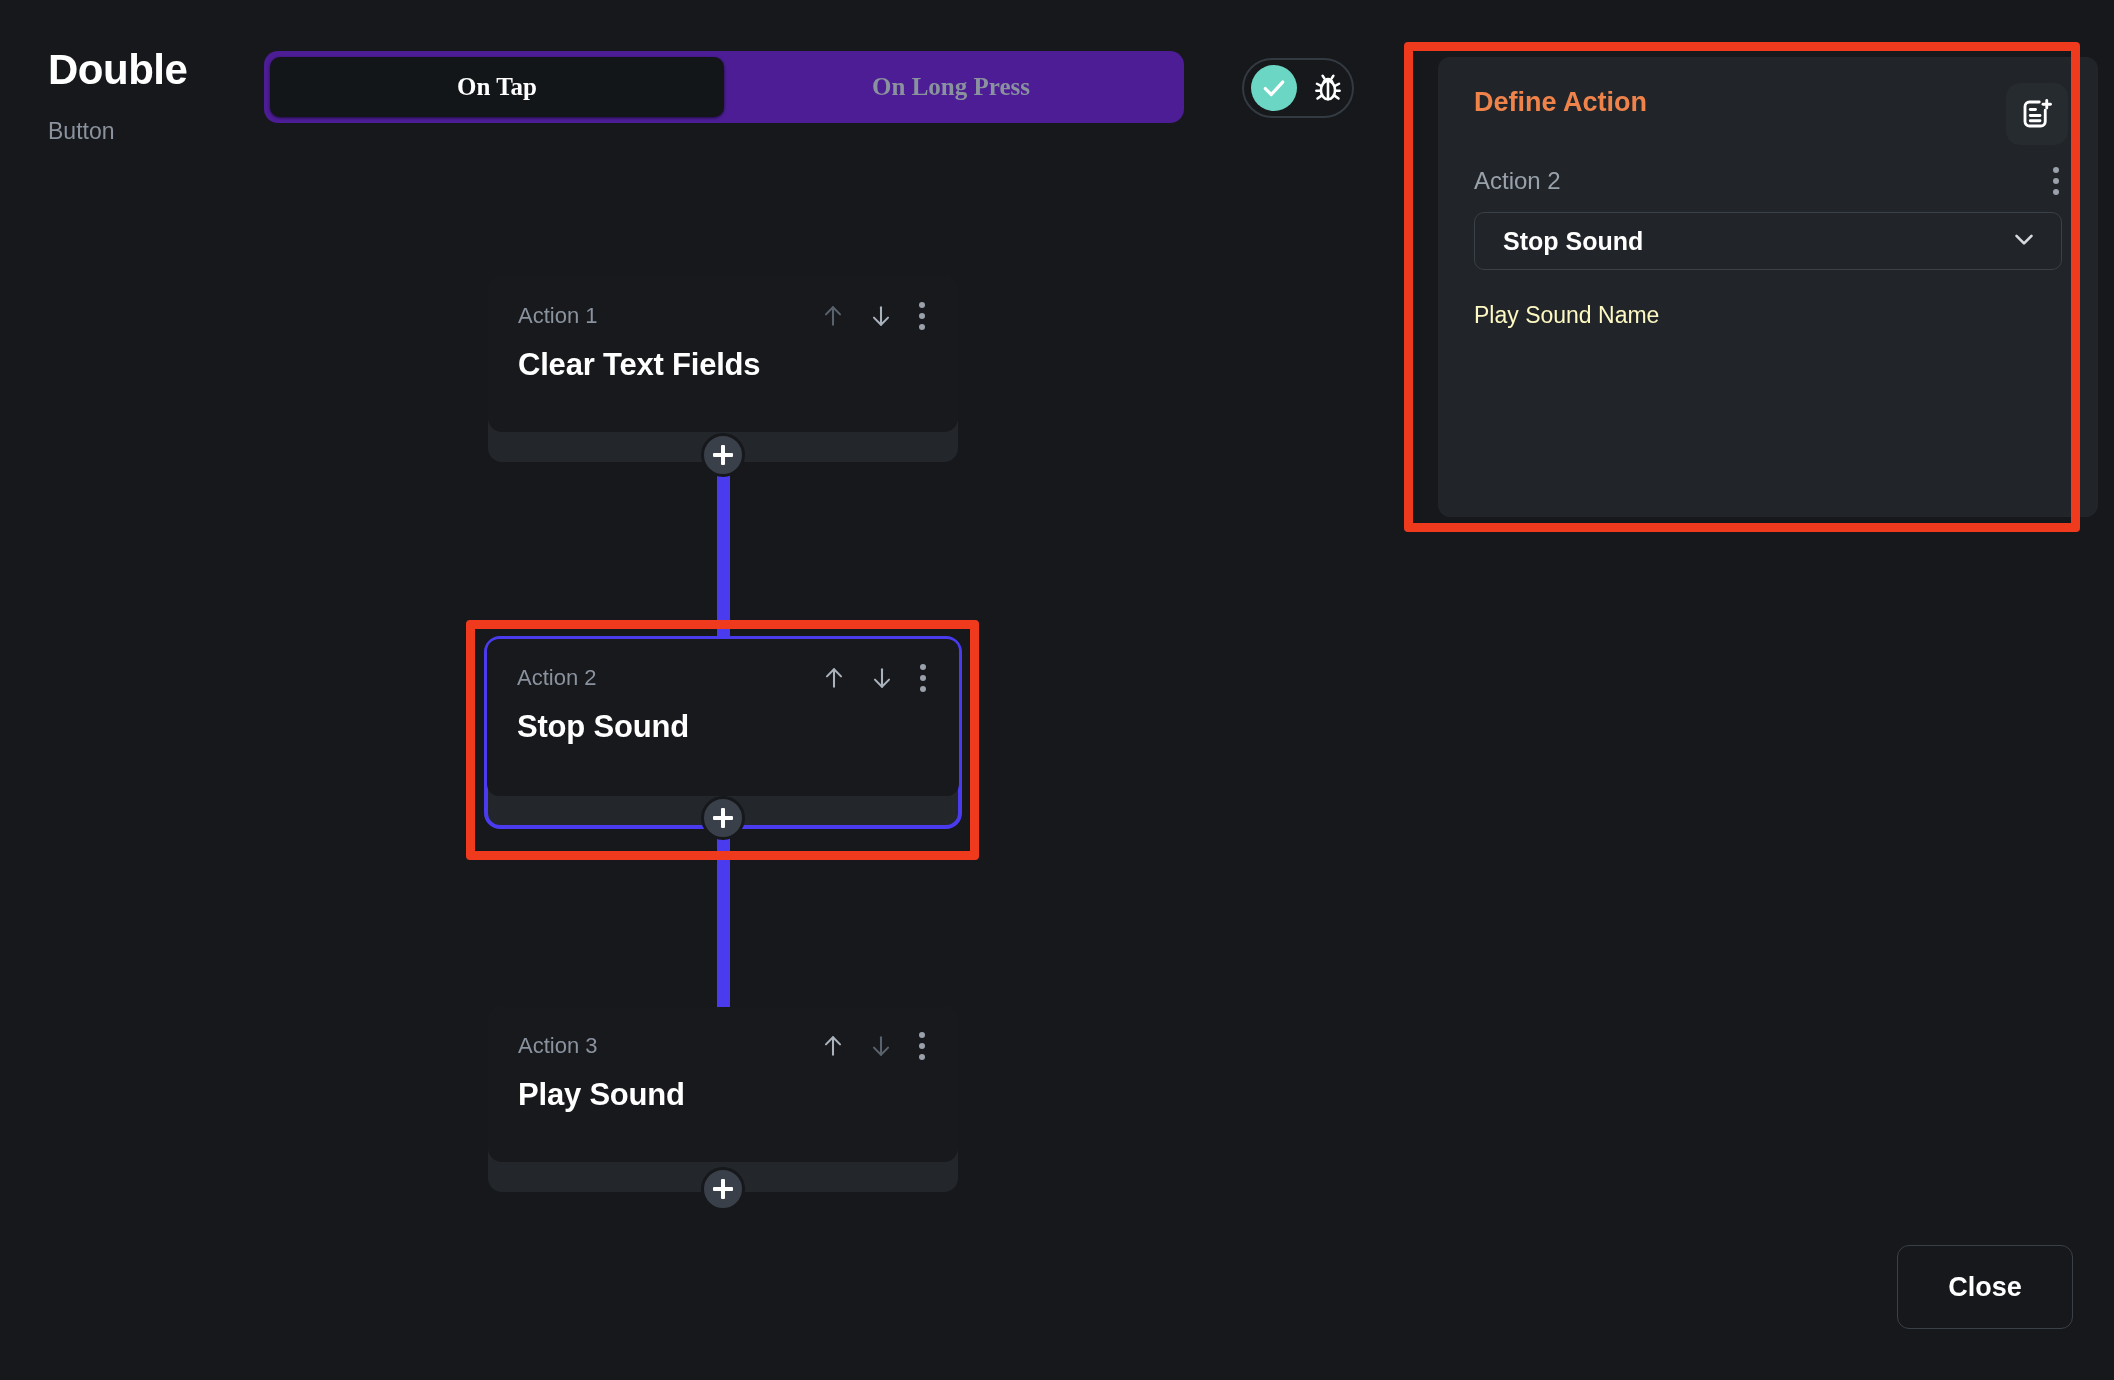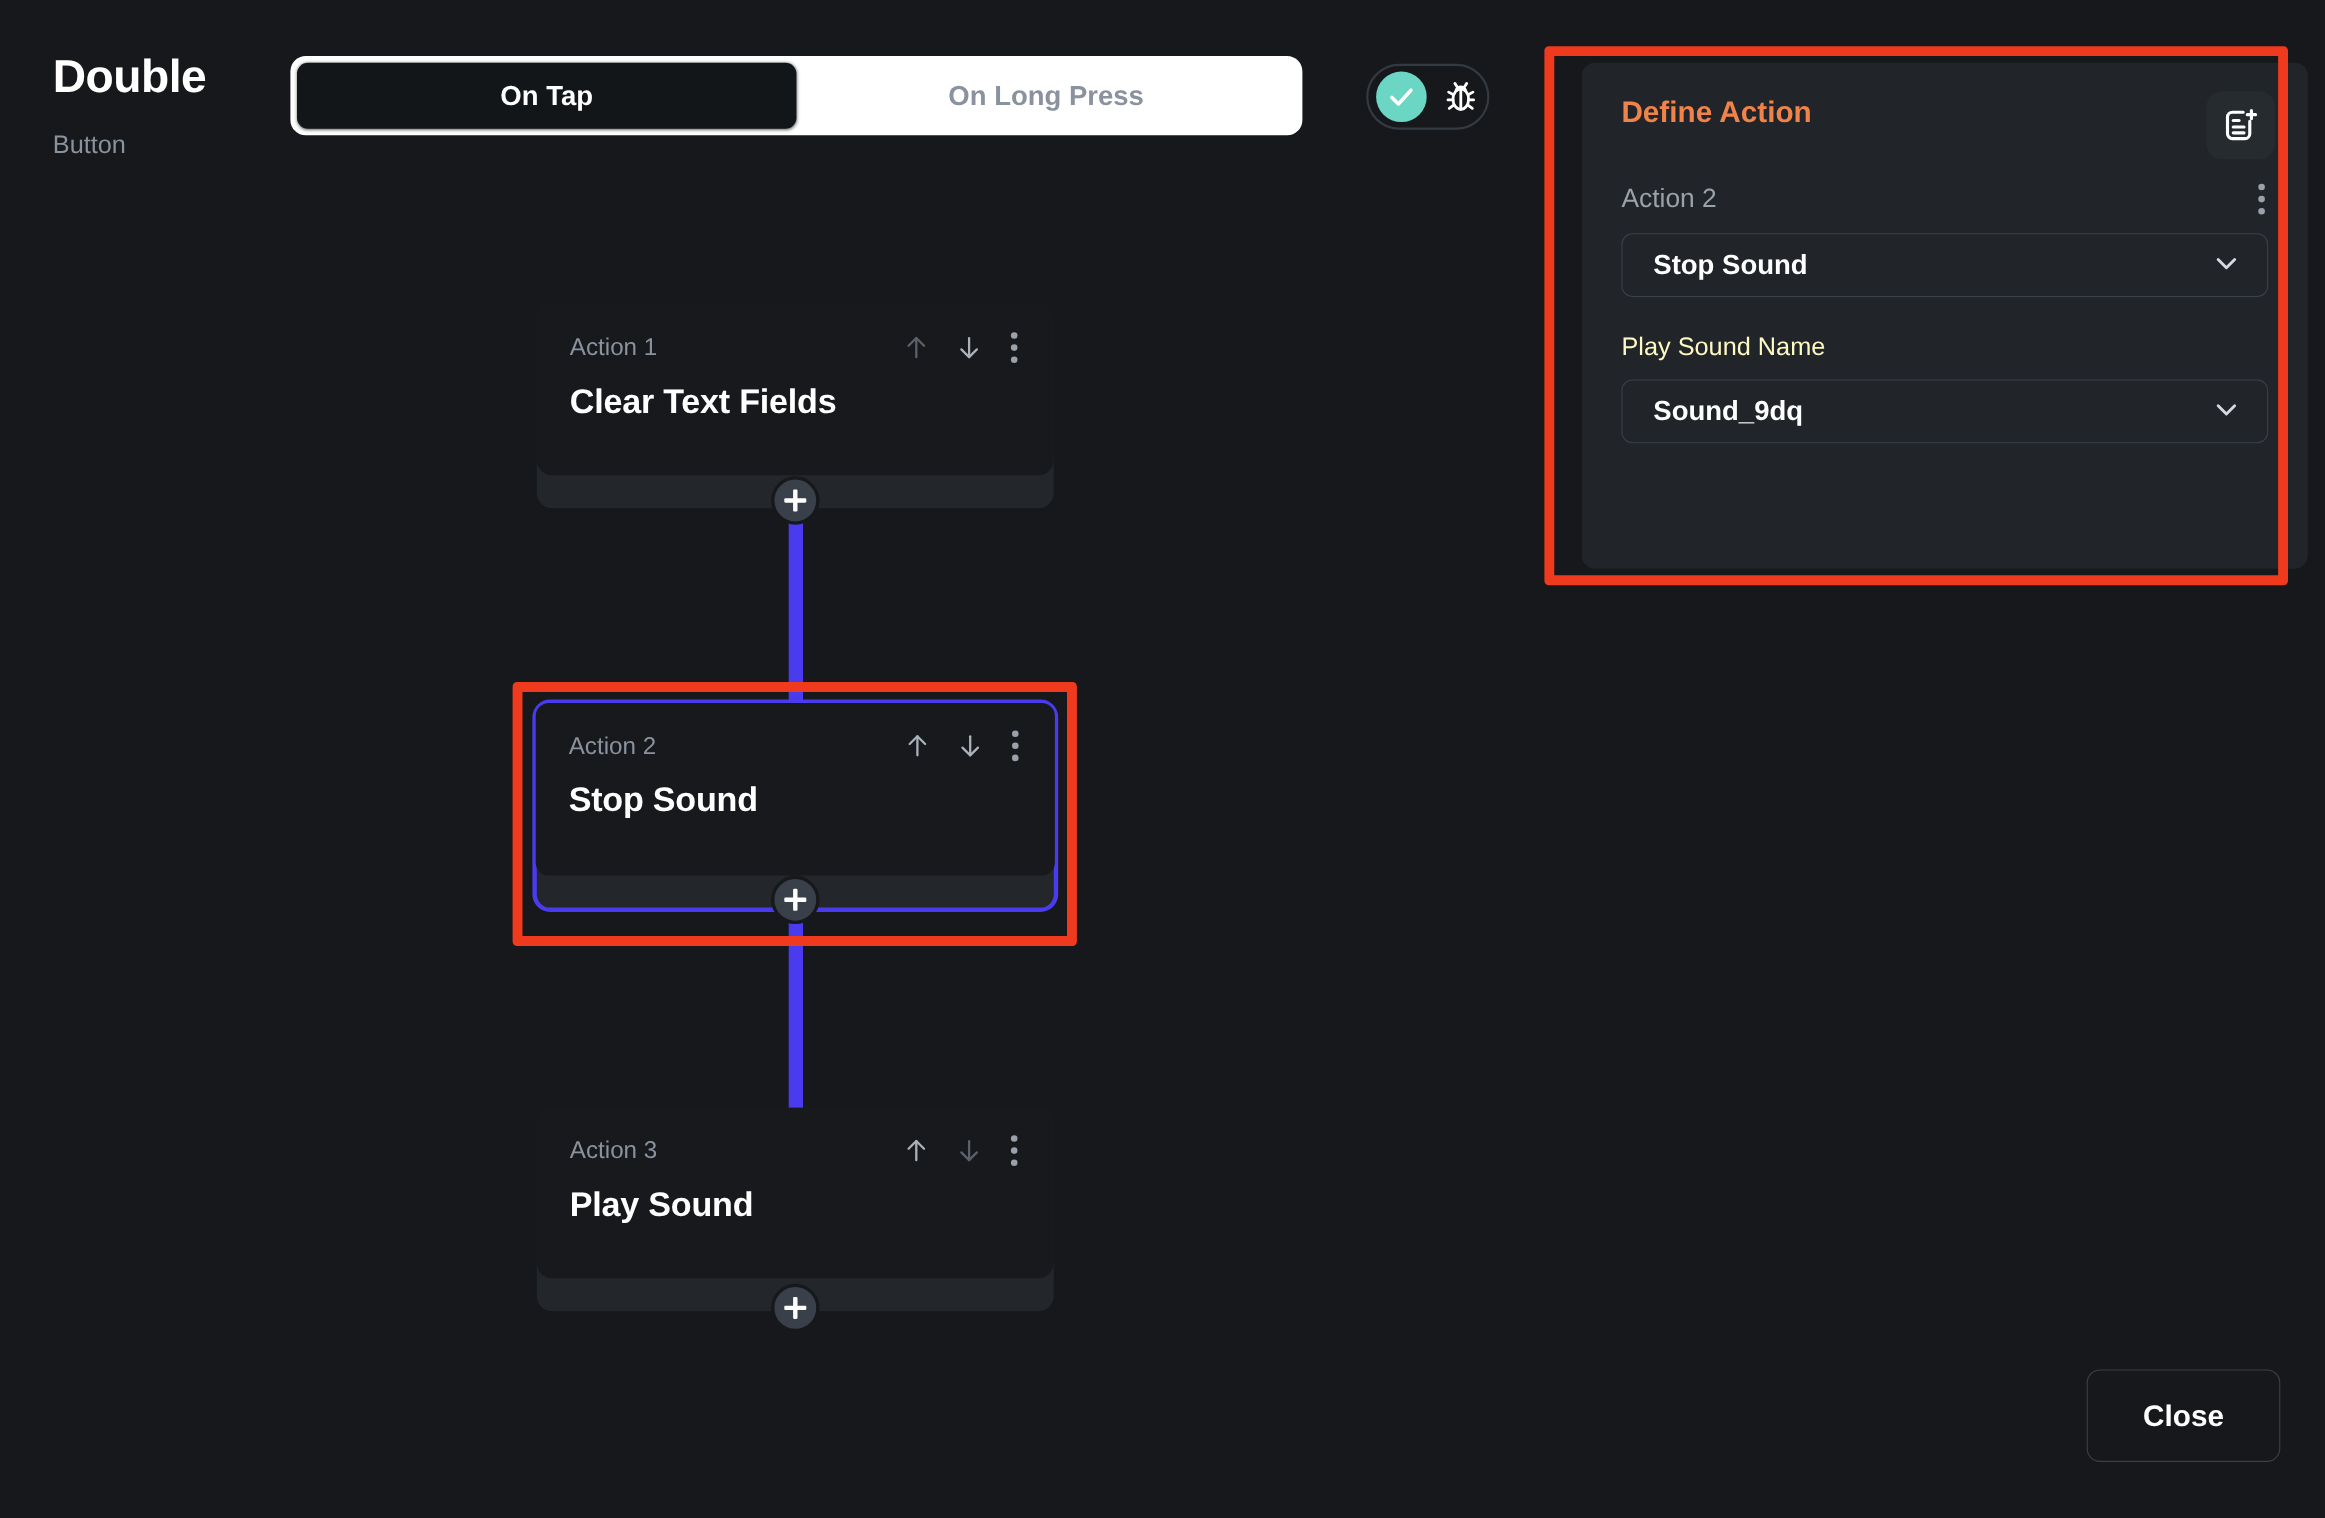--- a/index.html
+++ b/index.html
@@ -18,22 +18,22 @@
     font-size: 42px; font-weight: 700; color: #FFFFFF; letter-spacing: -0.5px;
   }
   .page-subtitle {
     position: absolute; left: 48px; top: 118px;
     font-size: 23px; font-weight: 400; color: #8A929E;
   }
 
   .tabbar {
     position: absolute; left: 264px; top: 51px;
     width: 920px; height: 72px;
-    background: #ffffff; border-radius: 14px;
-    display: flex; align-items: center; padding: 6px;
+    background: #4c1d95; border-radius: 14px;
+    display: flex; align-items: center; padding: 6px; font-family: Liberation Serif, serif;
   }
   .tab {
     flex: 1; height: 100%; display: flex; align-items: center; justify-content: center;
     font-size: 25px; font-weight: 700; color: #8A929E; border-radius: 10px; cursor: pointer;
   }
   .tab.active { background: #131619; color: #FFFFFF; box-shadow: 0 1px 3px rgba(0,0,0,.6); }
 
   .debug-toggle {
     position: absolute; left: 1242px; top: 58px;
     width: 112px; height: 60px;
@@ -286,28 +286,20 @@
       <span class="select-value">Stop Sound</span>
       <span>
         <svg width="30" height="30" viewBox="0 0 24 24" fill="none" stroke="#D5DAE0" stroke-width="2.1" stroke-linecap="round" stroke-linejoin="round">
             <polyline points="6 9.5 12 15.5 18 9.5"></polyline>
           </svg>
       </span>
     </div>
 
     <div class="panel-sublabel">Play Sound Name</div>
 
-    <div class="select-box">
-      <span class="select-value">Sound_9dq</span>
-      <span>
-        <svg width="30" height="30" viewBox="0 0 24 24" fill="none" stroke="#D5DAE0" stroke-width="2.1" stroke-linecap="round" stroke-linejoin="round">
-            <polyline points="6 9.5 12 15.5 18 9.5"></polyline>
-          </svg>
-      </span>
-    </div>
   </div>
 
   <div class="anno" style="left:1404px; top:42px; width:2078px; height:490px; width:676px;"></div>
   <div class="anno" style="left:466px; top:620px; width:513px; height:240px;"></div>
 
   <div class="close-btn">
     <span class="close-label">Close</span>
   </div>
 
 </div>

